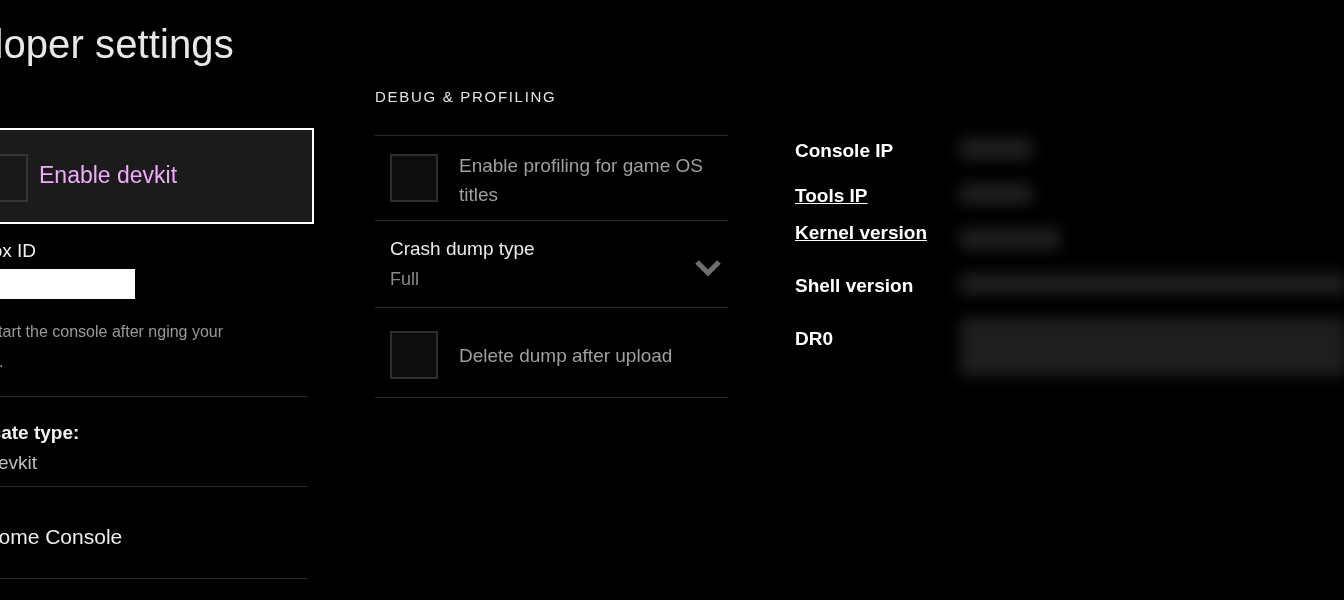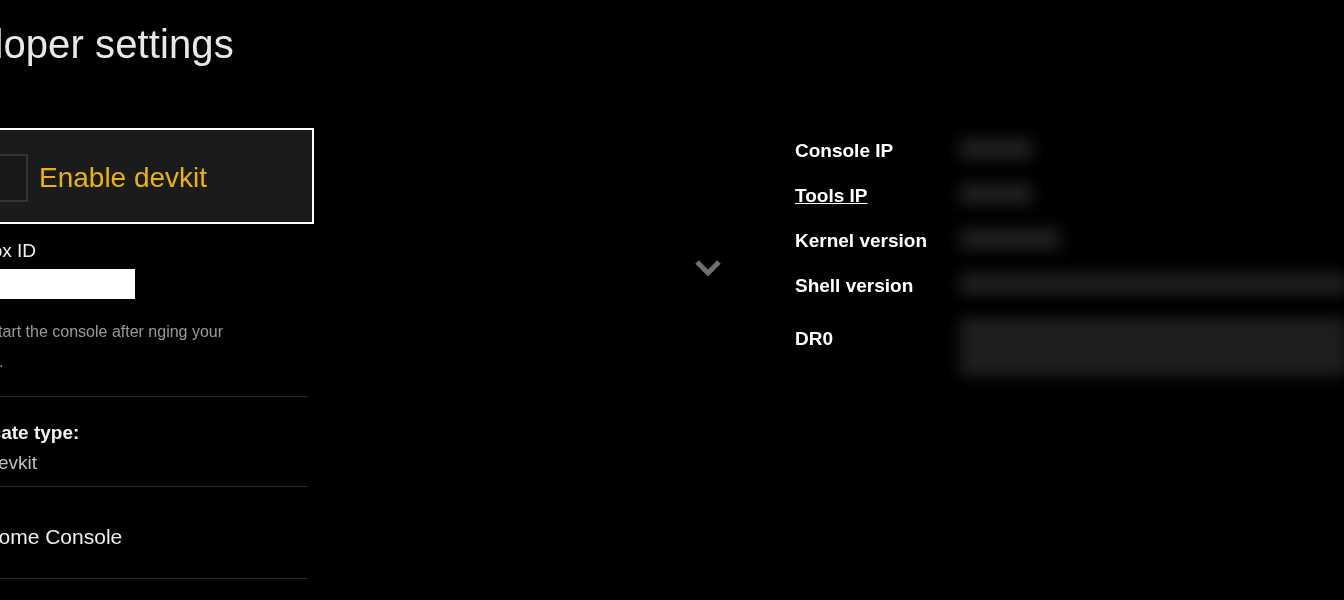--- a/index.html
+++ b/index.html
@@ -70,23 +70,23 @@
   .devkit-chk {
     left: 18px;
     top: 24px;
     background: #191919;
     border-color: #343434;
   }
   .devkit-label {
     position: absolute;
     left: 77px;
     top: 32px;
-    font-size: 28px;
-    font-weight: 400;
-    color: #eab308;
+    font-size: 23px;
+    font-weight: 400;
+    color: #f0abfc;
     white-space: nowrap;
   }
 
   .sandbox-label {
     position: absolute;
     left: 0px;
     top: 240px;
     font-size: 19px;
     font-weight: 400;
     color: #f0f0f0;
@@ -275,33 +275,54 @@
     <div class="cert-title">rtificate type:</div>
     <div class="cert-value">ail Devkit</div>
 
     <div class="divider left-div-2"></div>
 
     <div class="home-console">et Home Console</div>
 
     <div class="divider left-div-3"></div>
   </div>
 
+  <div class="col-mid">
+
+    <div class="section-head">DEBUG &amp; PROFILING</div>
+
+    <div class="divider mid-div-1"></div>
+
+    <div class="chk mid-chk-1"></div>
+    <div class="mid-label-profiling">Enable profiling for game OS titles</div>
+
+    <div class="divider mid-div-2"></div>
+
+    <div class="dump-title">Crash dump type</div>
+    <div class="dump-value">Full</div>
+
+    <div class="divider mid-div-3"></div>
+
+    <div class="chk mid-chk-2"></div>
+    <div class="mid-label-delete">Delete dump after upload</div>
+
+    <div class="divider mid-div-4"></div>
+  </div>
 
   <div class="chevron">
     <svg width="28" height="24" viewBox="0 0 28 24" xmlns="http://www.w3.org/2000/svg">
       <polyline points="3,6 14,17 25,6" fill="none" stroke="#6e6e6e" stroke-width="5" stroke-linecap="butt" stroke-linejoin="miter"></polyline>
     </svg>
   </div>
 
   <div class="col-right">
       <div class="info-label" style="top: 140px;">Console IP</div>
       <div class="info-blur" style="left: 165px; top: 138px; width: 72px; height: 22px;"></div>
       <div class="info-label" style="top: 185px; text-decoration: underline;">Tools IP</div>
       <div class="info-blur" style="left: 165px; top: 183px; width: 72px; height: 22px;"></div>
-      <div class="info-label" style="top: 230px;">Kernel version</div>
+      <div class="info-label" style="top: 222px; text-decoration: underline;">Kernel version</div>
       <div class="info-blur" style="left: 165px; top: 228px; width: 100px; height: 22px;"></div>
       <div class="info-label" style="top: 275px; text-align: right;">Shell version</div>
       <div class="info-blur" style="left: 165px; top: 273px; width: 386px; height: 22px;"></div>
       <div class="info-label" style="top: 320px; margin-top: 8px;">DR0</div>
       <div class="info-blur" style="left: 165px; top: 318px; width: 386px; height: 58px;"></div>
     </div>
 
 </div>
 
 </body></html>

